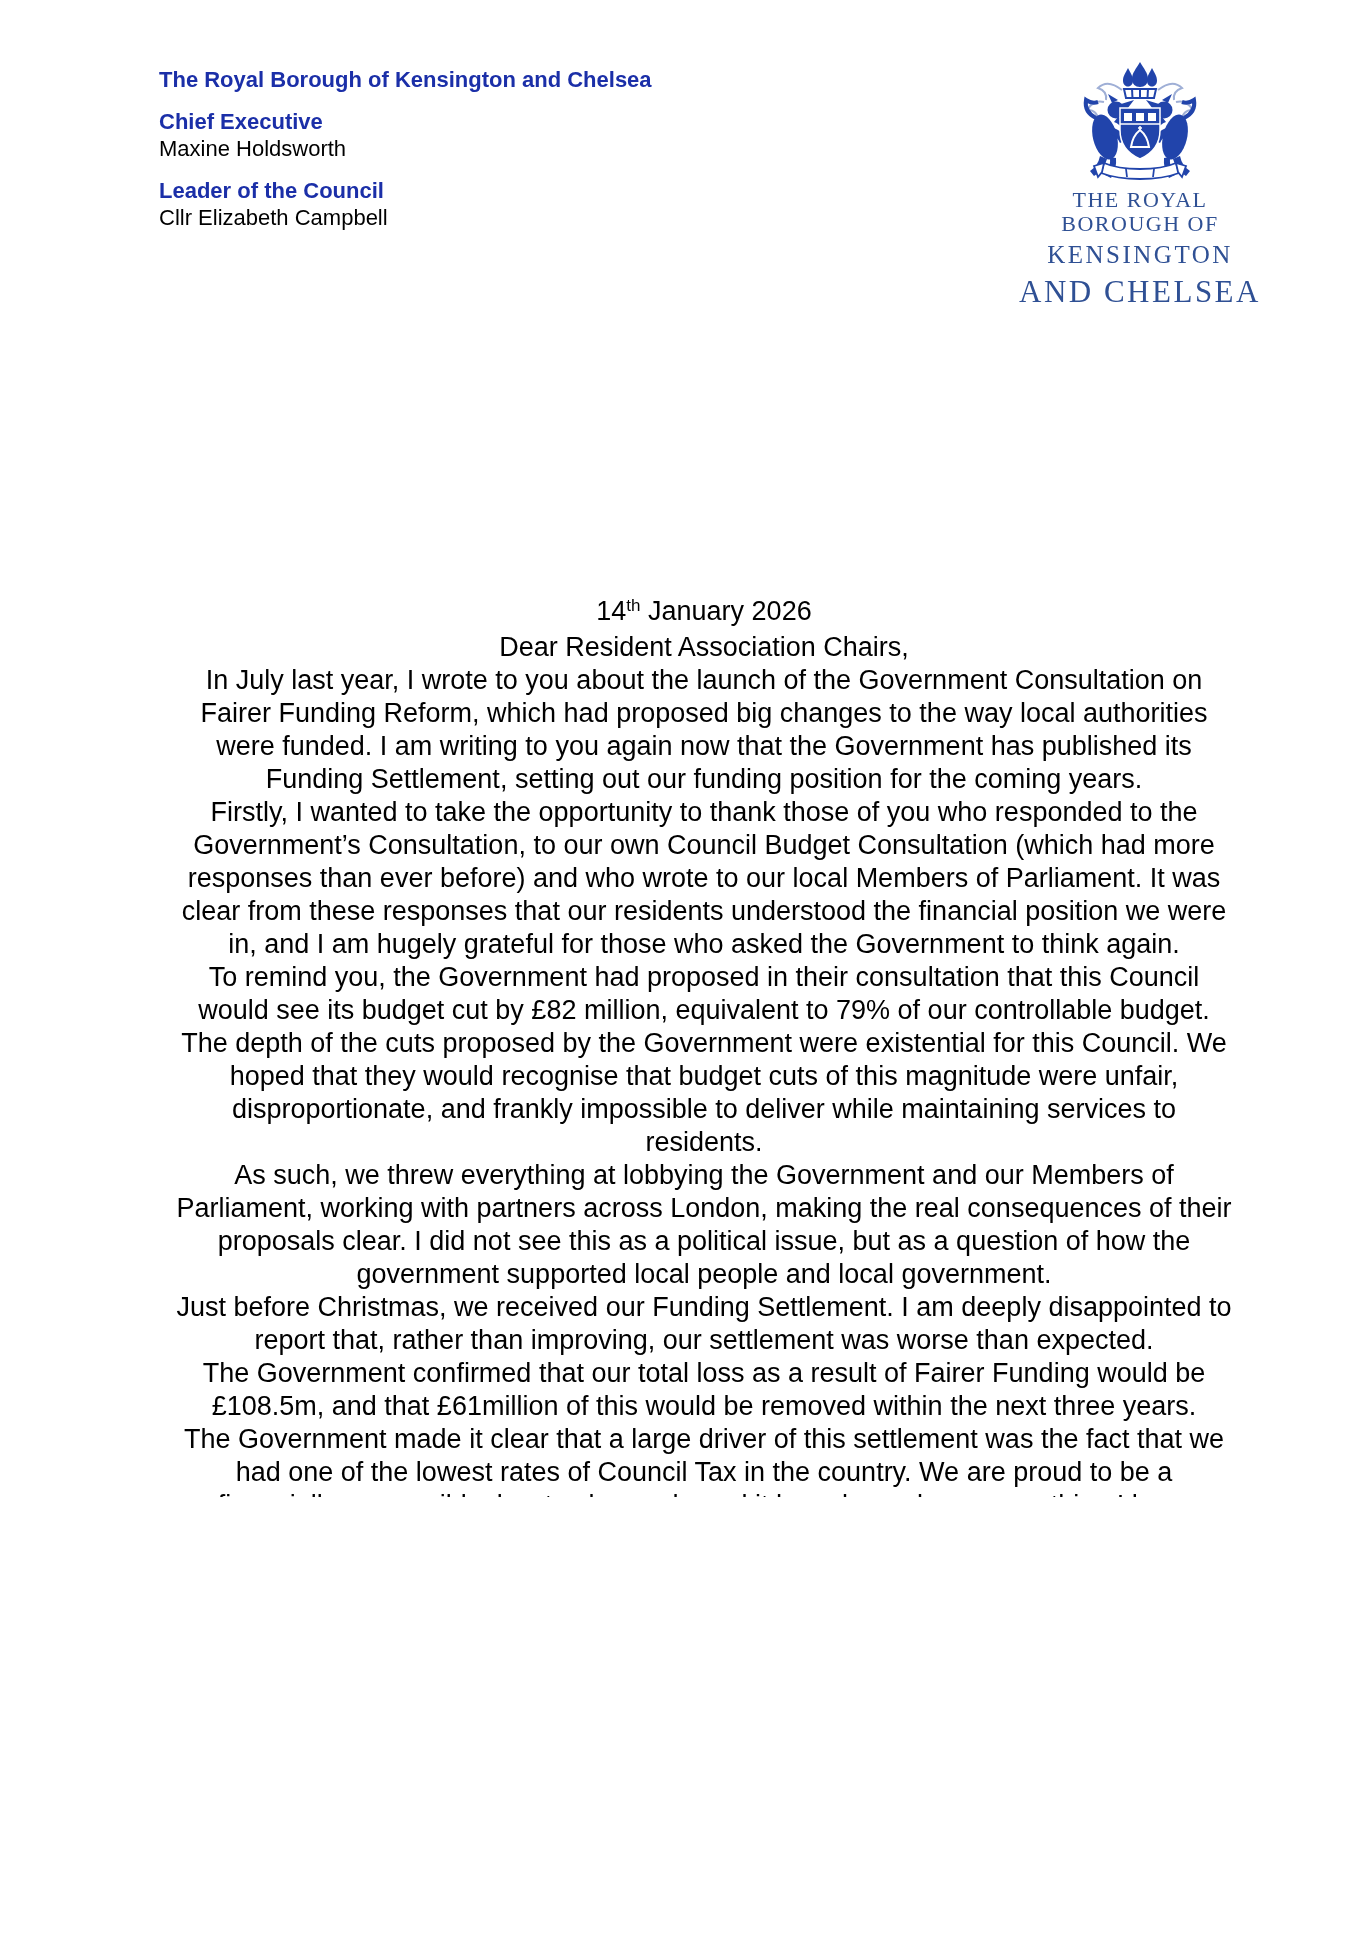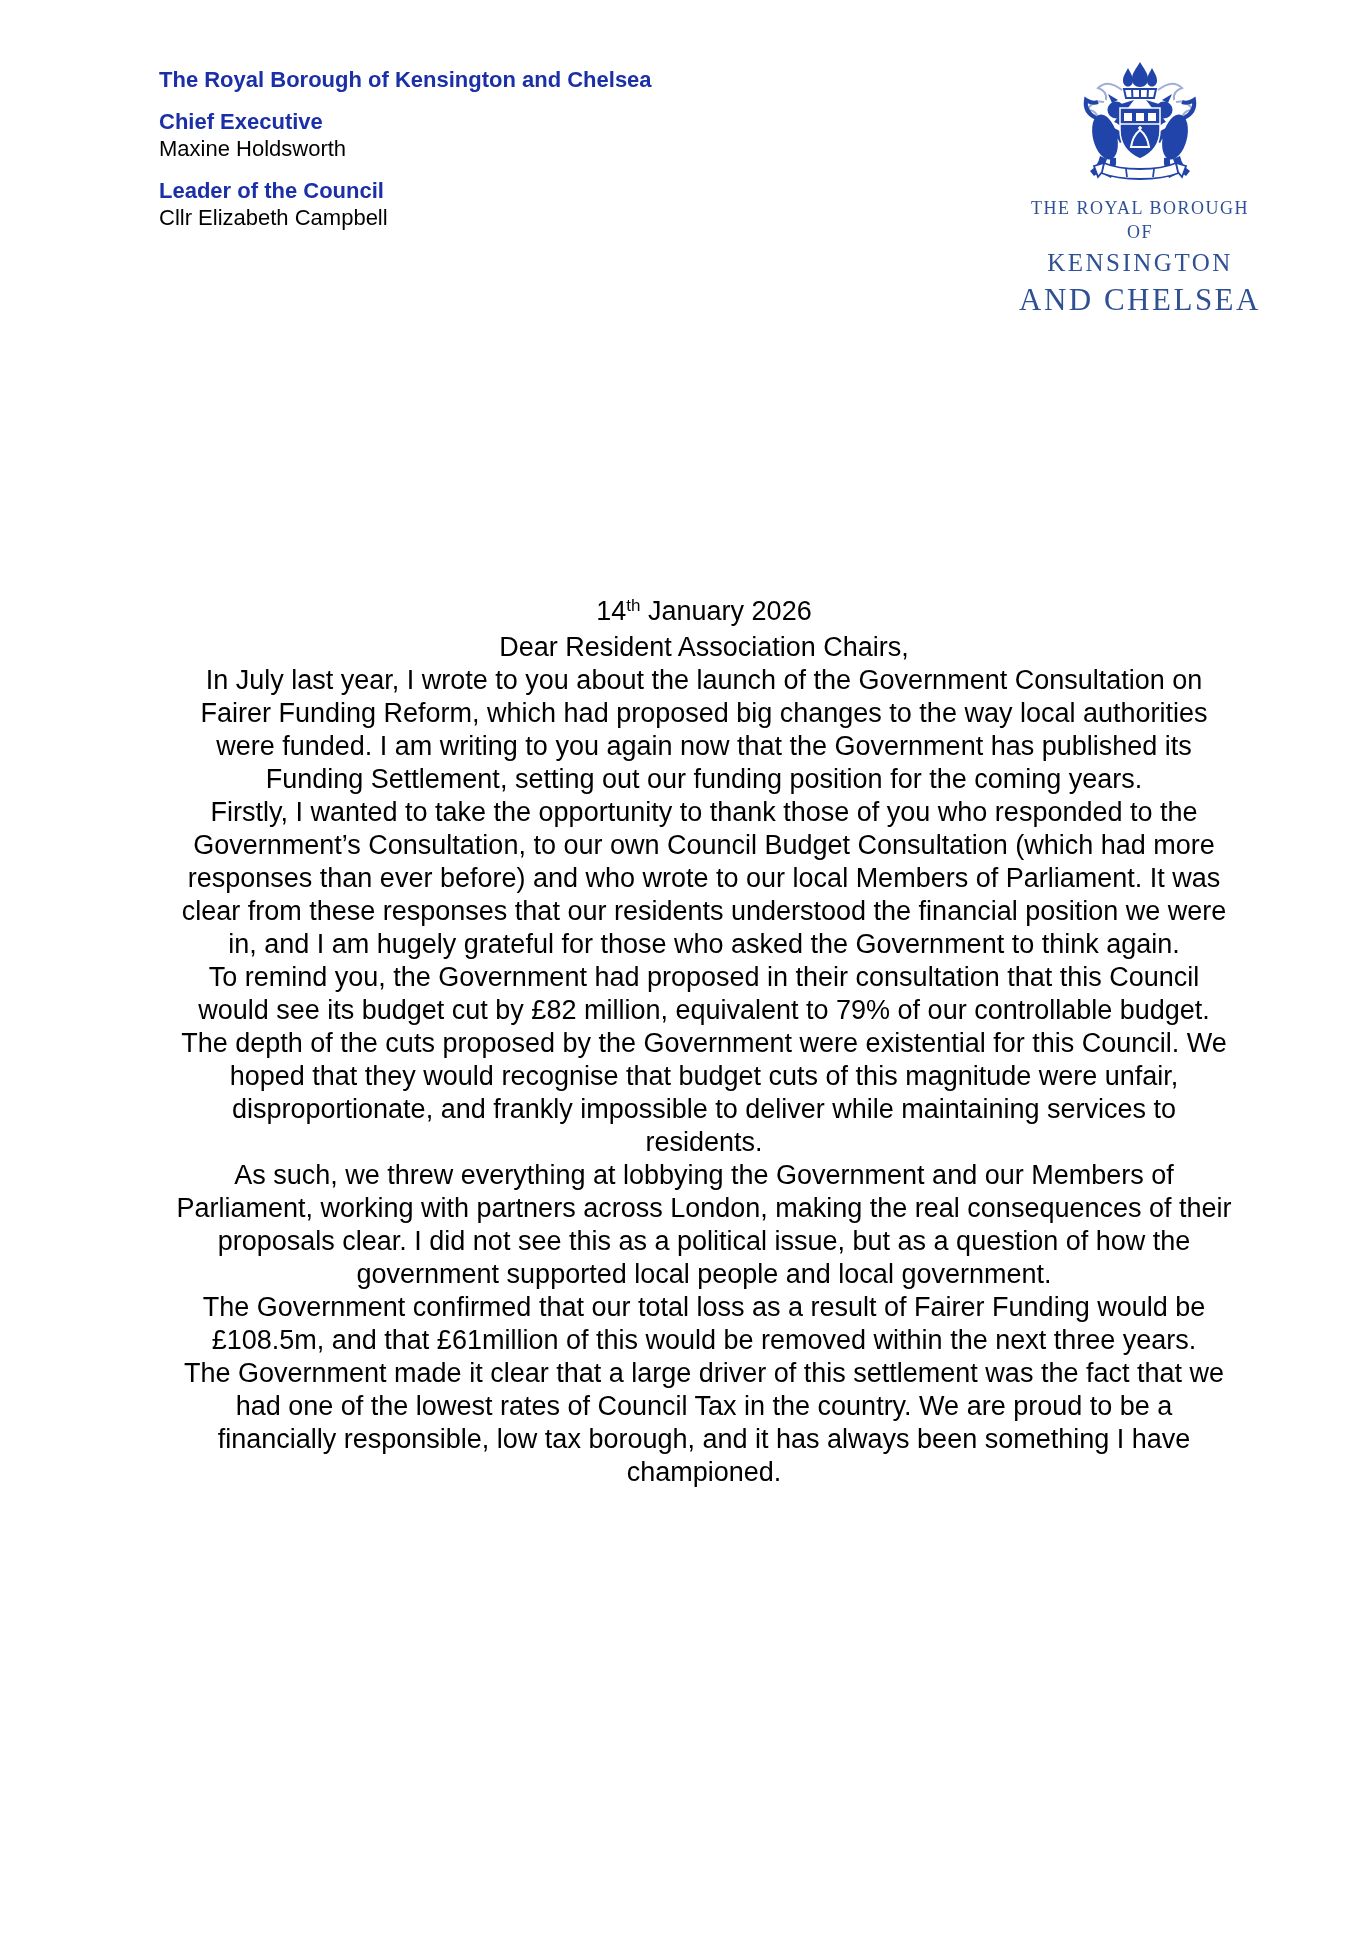--- a/index.html
+++ b/index.html
@@ -22,21 +22,21 @@
   
   .logo {
     position:absolute; left:1018px; top:60px; width:244px;
     text-align:center;
   }
   .crest { display:block; margin:0 auto; }
   .wordmark {
     font-family:"Liberation Serif","DejaVu Serif",serif;
     color:#2F5094;
   }
-  .wordmark .wm1 { font-size:18px; letter-spacing:1.5px; margin-top:8px; line-height:24px; }
+  .wordmark .wm1 { font-size:22px; letter-spacing:1.5px; margin-top:0; line-height:24px; }
   .wordmark .wm2 { font-size:25px; letter-spacing:2.5px; line-height:37px; }
   .wordmark .wm3 { font-size:31px; letter-spacing:2.5px; line-height:37px; }
   
   .content {
     position:absolute; left:159px; top:595px; width:1090px;
     font-size:27px; line-height:33px;
   }
   .content p, .content div { margin:0;text-align:center; }
   .date-line { text-align:right; }
   .date-line sup {
@@ -159,20 +159,22 @@
     <p class="para">To remind you, the Government had proposed in their consultation that this Council
 would see its budget cut by £82 million, equivalent to 79% of our controllable budget.</p>
     <p class="para">The depth of the cuts proposed by the Government were existential for this Council. We
 hoped that they would recognise that budget cuts of this magnitude were unfair,
 disproportionate, and frankly impossible to deliver while maintaining services to
 residents.</p>
     <p class="para">As such, we threw everything at lobbying the Government and our Members of
 Parliament, working with partners across London, making the real consequences of their
 proposals clear. I did not see this as a political issue, but as a question of how the
 government supported local people and local government.</p>
+    <p class="para">Just before Christmas, we received our Funding Settlement. I am deeply disappointed to
+report that, rather than improving, our settlement was worse than expected.</p>
     <p class="para">The Government confirmed that our total loss as a result of Fairer Funding would be
 £108.5m, and that £61million of this would be removed within the next three years.</p>
     <p class="para">The Government made it clear that a large driver of this settlement was the fact that we
 had one of the lowest rates of Council Tax in the country. We are proud to be a
 financially responsible, low tax borough, and it has always been something I have
 championed.</p>
   </div>
 
   <div class="footer">
     <div><span>Email: </span><a>TheLeader@rbkc.gov.uk</a></div>

